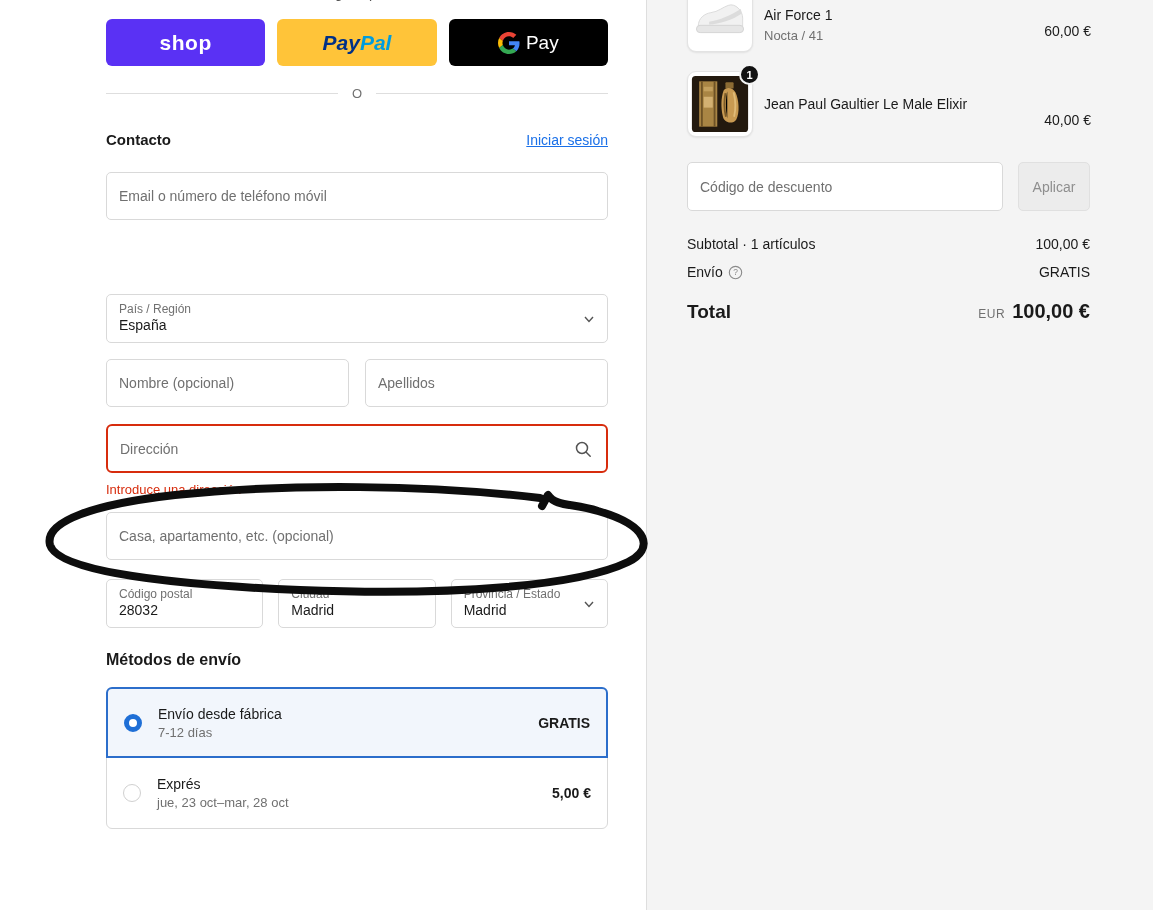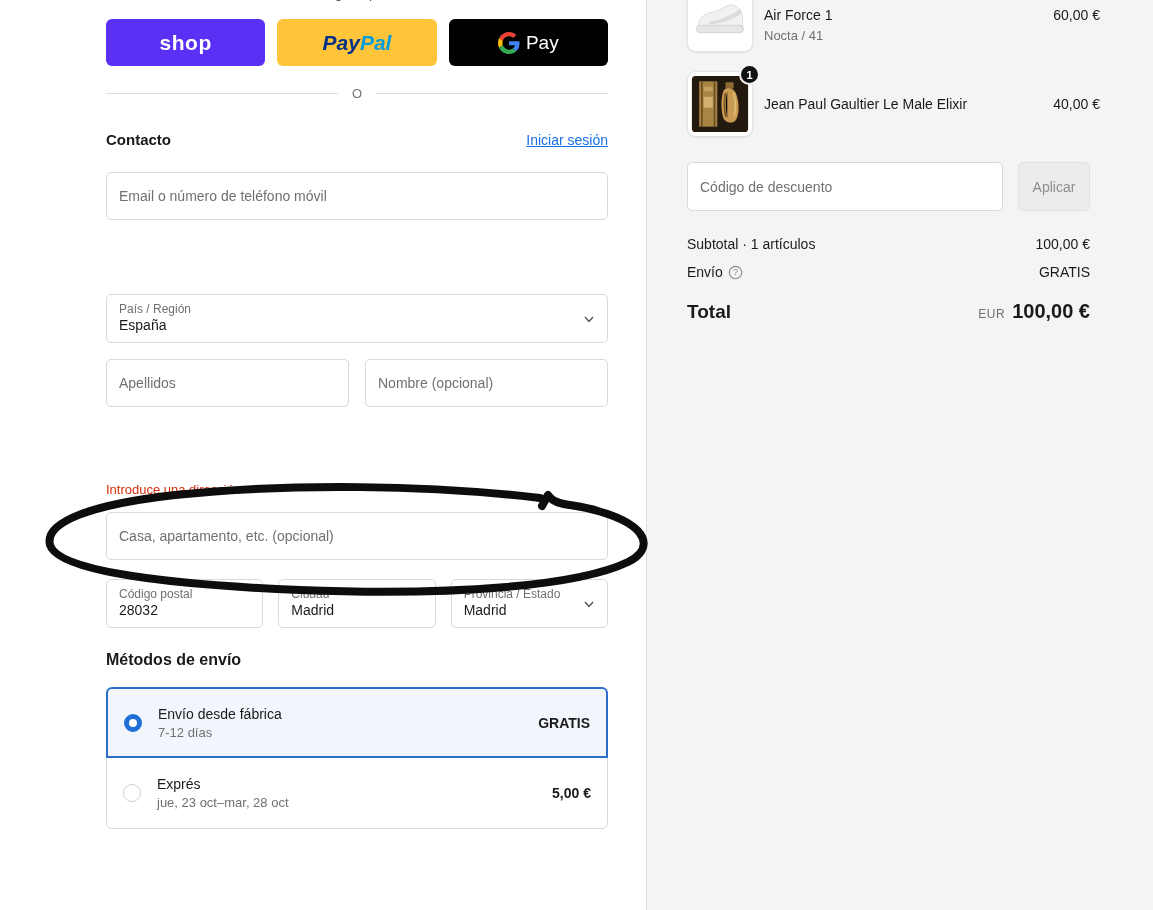--- a/index.html
+++ b/index.html
@@ -100,21 +100,21 @@
   .thumb svg.art { position:absolute; inset:3px; width:58px; height:58px; }
   .qty-badge { position:absolute; top:-8px; right:-8px; width:21px; height:21px;
                background:#111; border:2px solid #f4f4f4; border-radius:50%;
                color:#fff; font-size:11px; font-weight:bold;
                display:flex; align-items:center; justify-content:center; }
   .thumb1 { top:-14px; }
   .thumb2 { top:71px; }
 
   .item-name { position:absolute; left:117px; font-size:14px; color:#1a1a1a; }
   .item-variant { position:absolute; left:117px; font-size:13px; color:#707070; }
-  .item-price { position:absolute; right:53px; font-size:14px; color:#1a1a1a; }
+  .item-price { position:absolute; right:62px; font-size:14px; color:#1a1a1a;margin-top:16px; }
   .n1 { top:7px; } .v1 { top:28px; } .p1 { top:7px; }
   .n2 { top:96px; } .p2 { top:96px; }
 
   .discount-row { position:absolute; top:162px; left:40px; right:63px; height:49px;
                   display:flex; gap:15px; }
   .discount-row input { flex:1; height:49px; }
   .apply-btn { width:72px; height:49px; background:#ececec; border:1px solid #e0e0e0;
                border-radius:5px; color:#8e8e8e; font-size:14px; font-family:inherit;
                cursor:pointer; }
 
@@ -179,24 +179,31 @@
 
     <div class="float-box country-box">
       <div class="lbl">País / Región</div>
       <div class="val">España</div>
       <svg class="chev" viewBox="0 0 12 12">
         <polyline points="2,4 6,8.5 10,4" fill="none" stroke="#545454" stroke-width="1.4"></polyline>
       </svg>
     </div>
 
     <div class="name-row">
+      <input class="tf" type="text" placeholder="Nombre (opcional)" style="">
       <input class="tf" type="text" placeholder="Apellidos" style="">
-      <input class="tf" type="text" placeholder="Nombre (opcional)" style="">
-    </div>
-
+    </div>
+
+    <div class="addr-box">
+      <input type="text" placeholder="Dirección" style="">
+      <svg class="search" viewBox="0 0 18 18">
+        <circle cx="8" cy="8" r="5.5" fill="none" stroke="#545454" stroke-width="1.5"></circle>
+        <line x1="12.2" y1="12.2" x2="16.2" y2="16.2" stroke="#545454" stroke-width="1.5" stroke-linecap="round"></line>
+      </svg>
+    </div>
 
     <div class="addr-error">Introduce una dirección</div>
 
     <input class="tf addr2-field" type="text" placeholder="Casa, apartamento, etc. (opcional)" style="">
 
     <div class="postal-row">
       <div class="float-box">
         <div class="lbl">Código postal</div>
         <div class="val">28032</div>
       </div>

